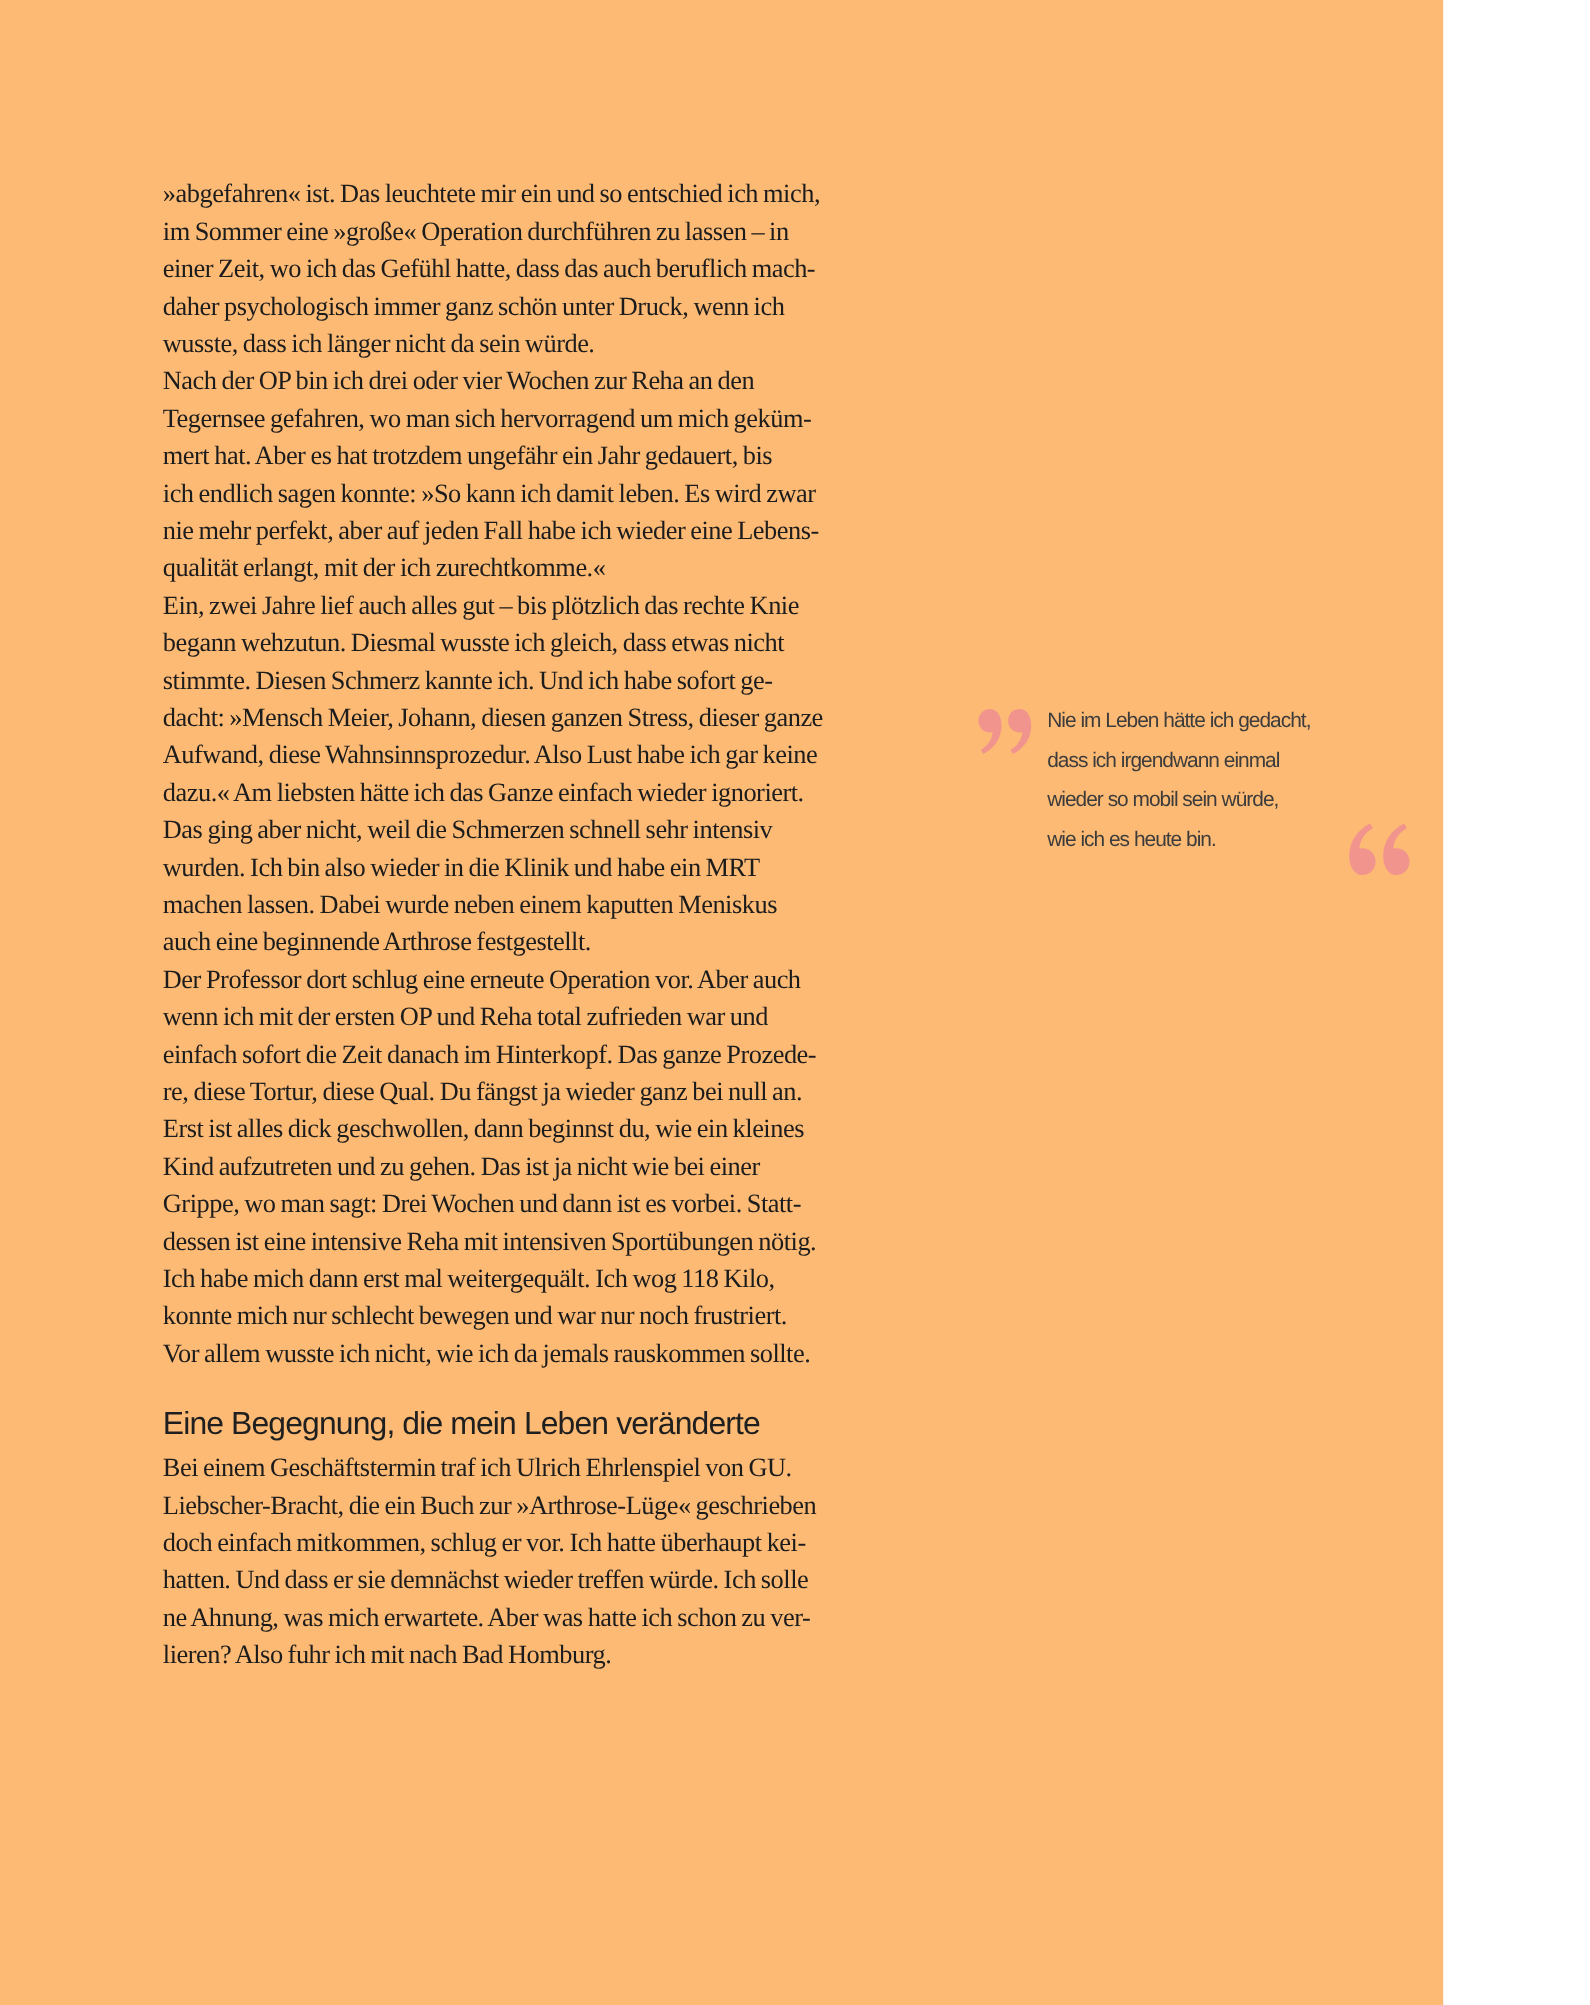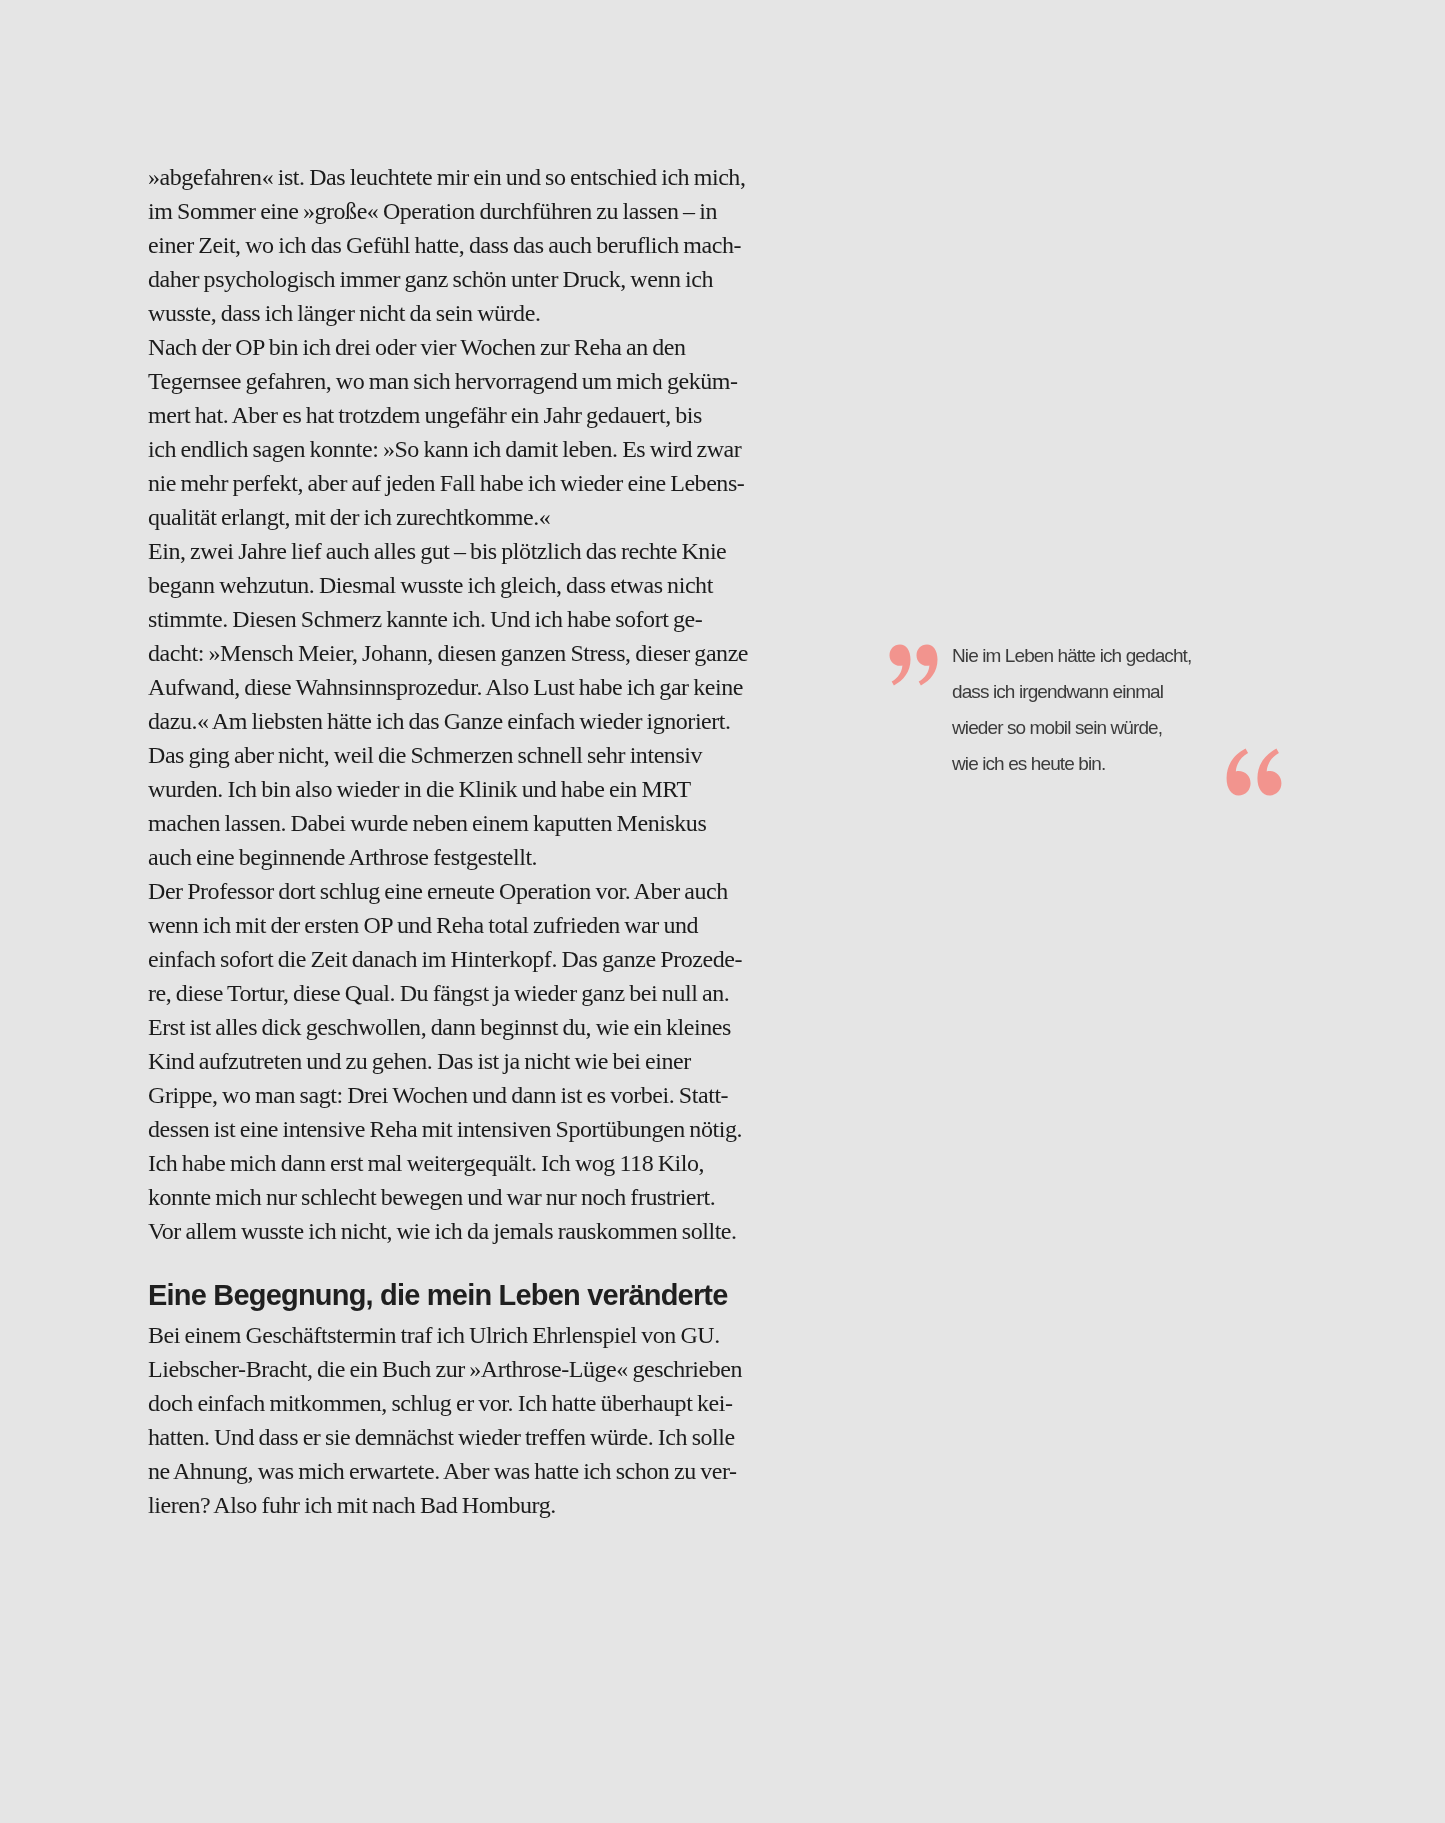--- a/index.html
+++ b/index.html
@@ -3,23 +3,23 @@
 <meta charset="utf-8">
 <title>Buchseite</title>
 <style>
   html, body {
     margin: 0;
     padding: 0;
     background: #ffffff;
   }
   .page {
     position: relative;
-    width: 1445px;
+    width: 1312px;
     height: 1823px;
-    background: #e5e5e5;
+    background: #fdba74;
     overflow: hidden;
     font-family: "Liberation Serif", "DejaVu Serif", serif;
   }
   
   .text-column {
     position: absolute;
     left: 148px;
     top: 160px;
     width: 760px;
     color: #1c1c1c;
@@ -32,21 +32,21 @@
     font-size: 24px;
     line-height: 34px;
     height: 34px;
     white-space: pre;
     letter-spacing: -0.45px;
     word-spacing: -1px;
     color: #1c1c1c;
   }
   .text-column .section-heading {
     font-family: "Liberation Sans", "DejaVu Sans", sans-serif;
-    font-weight: 700;
+    font-weight: 400;
     font-size: 29px;
     line-height: 38px;
     height: 38px;
     letter-spacing: -0.8px;
     color: #1f1f1f;
     margin: 28px 0 4px 0;
     white-space: pre;
   }
   
   .pullquote-text {

